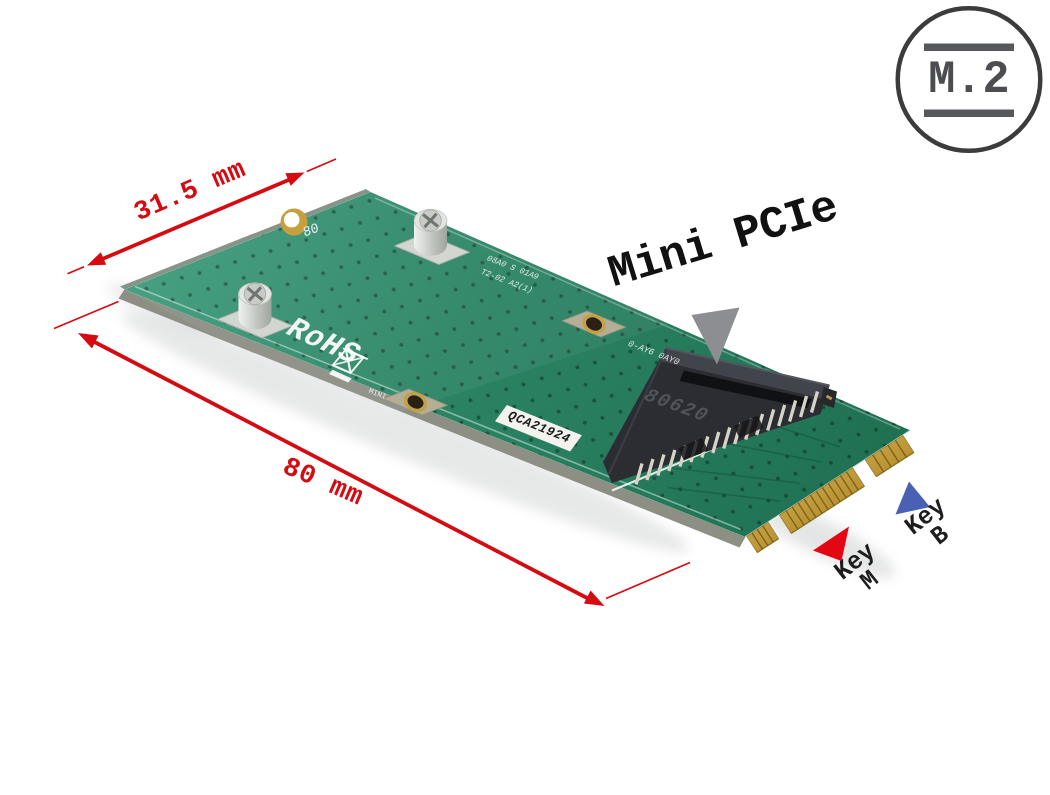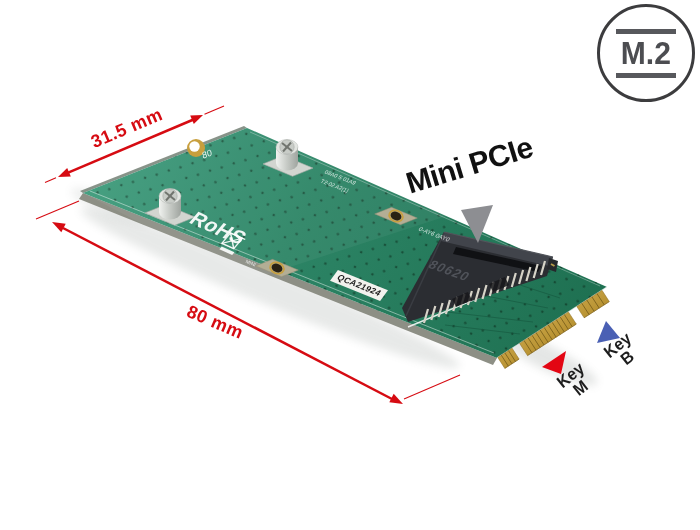--- a/index.html
+++ b/index.html
@@ -1,18 +1,18 @@
 <!DOCTYPE html>
 <html><head>
 <meta charset="utf-8">
 <style>
   html,body { margin:0; padding:0; background:#ffffff; }
   .stage {
     position:relative; width:700px; height:530px; overflow:hidden;
-    background:#ffffff; font-family:Liberation Sans, sans-serif;
+    background:#ffffff; font-family:Liberation Mono, monospace;
   }
   .stage svg { position:absolute; left:0; top:0; z-index:1; }
   .txt { position:absolute; z-index:2; white-space:nowrap; }
 
   .m2-badge {
     position:absolute; z-index:2; left:597px; top:4px; width:92px; height:92px;
     border:3px solid #3c3c3e; border-radius:50%; background:#fff;
     display:flex; flex-direction:column; align-items:center; justify-content:center; gap:4px;
   }
   .m2-bar { width:60px; height:5px; background:#57585c; }

